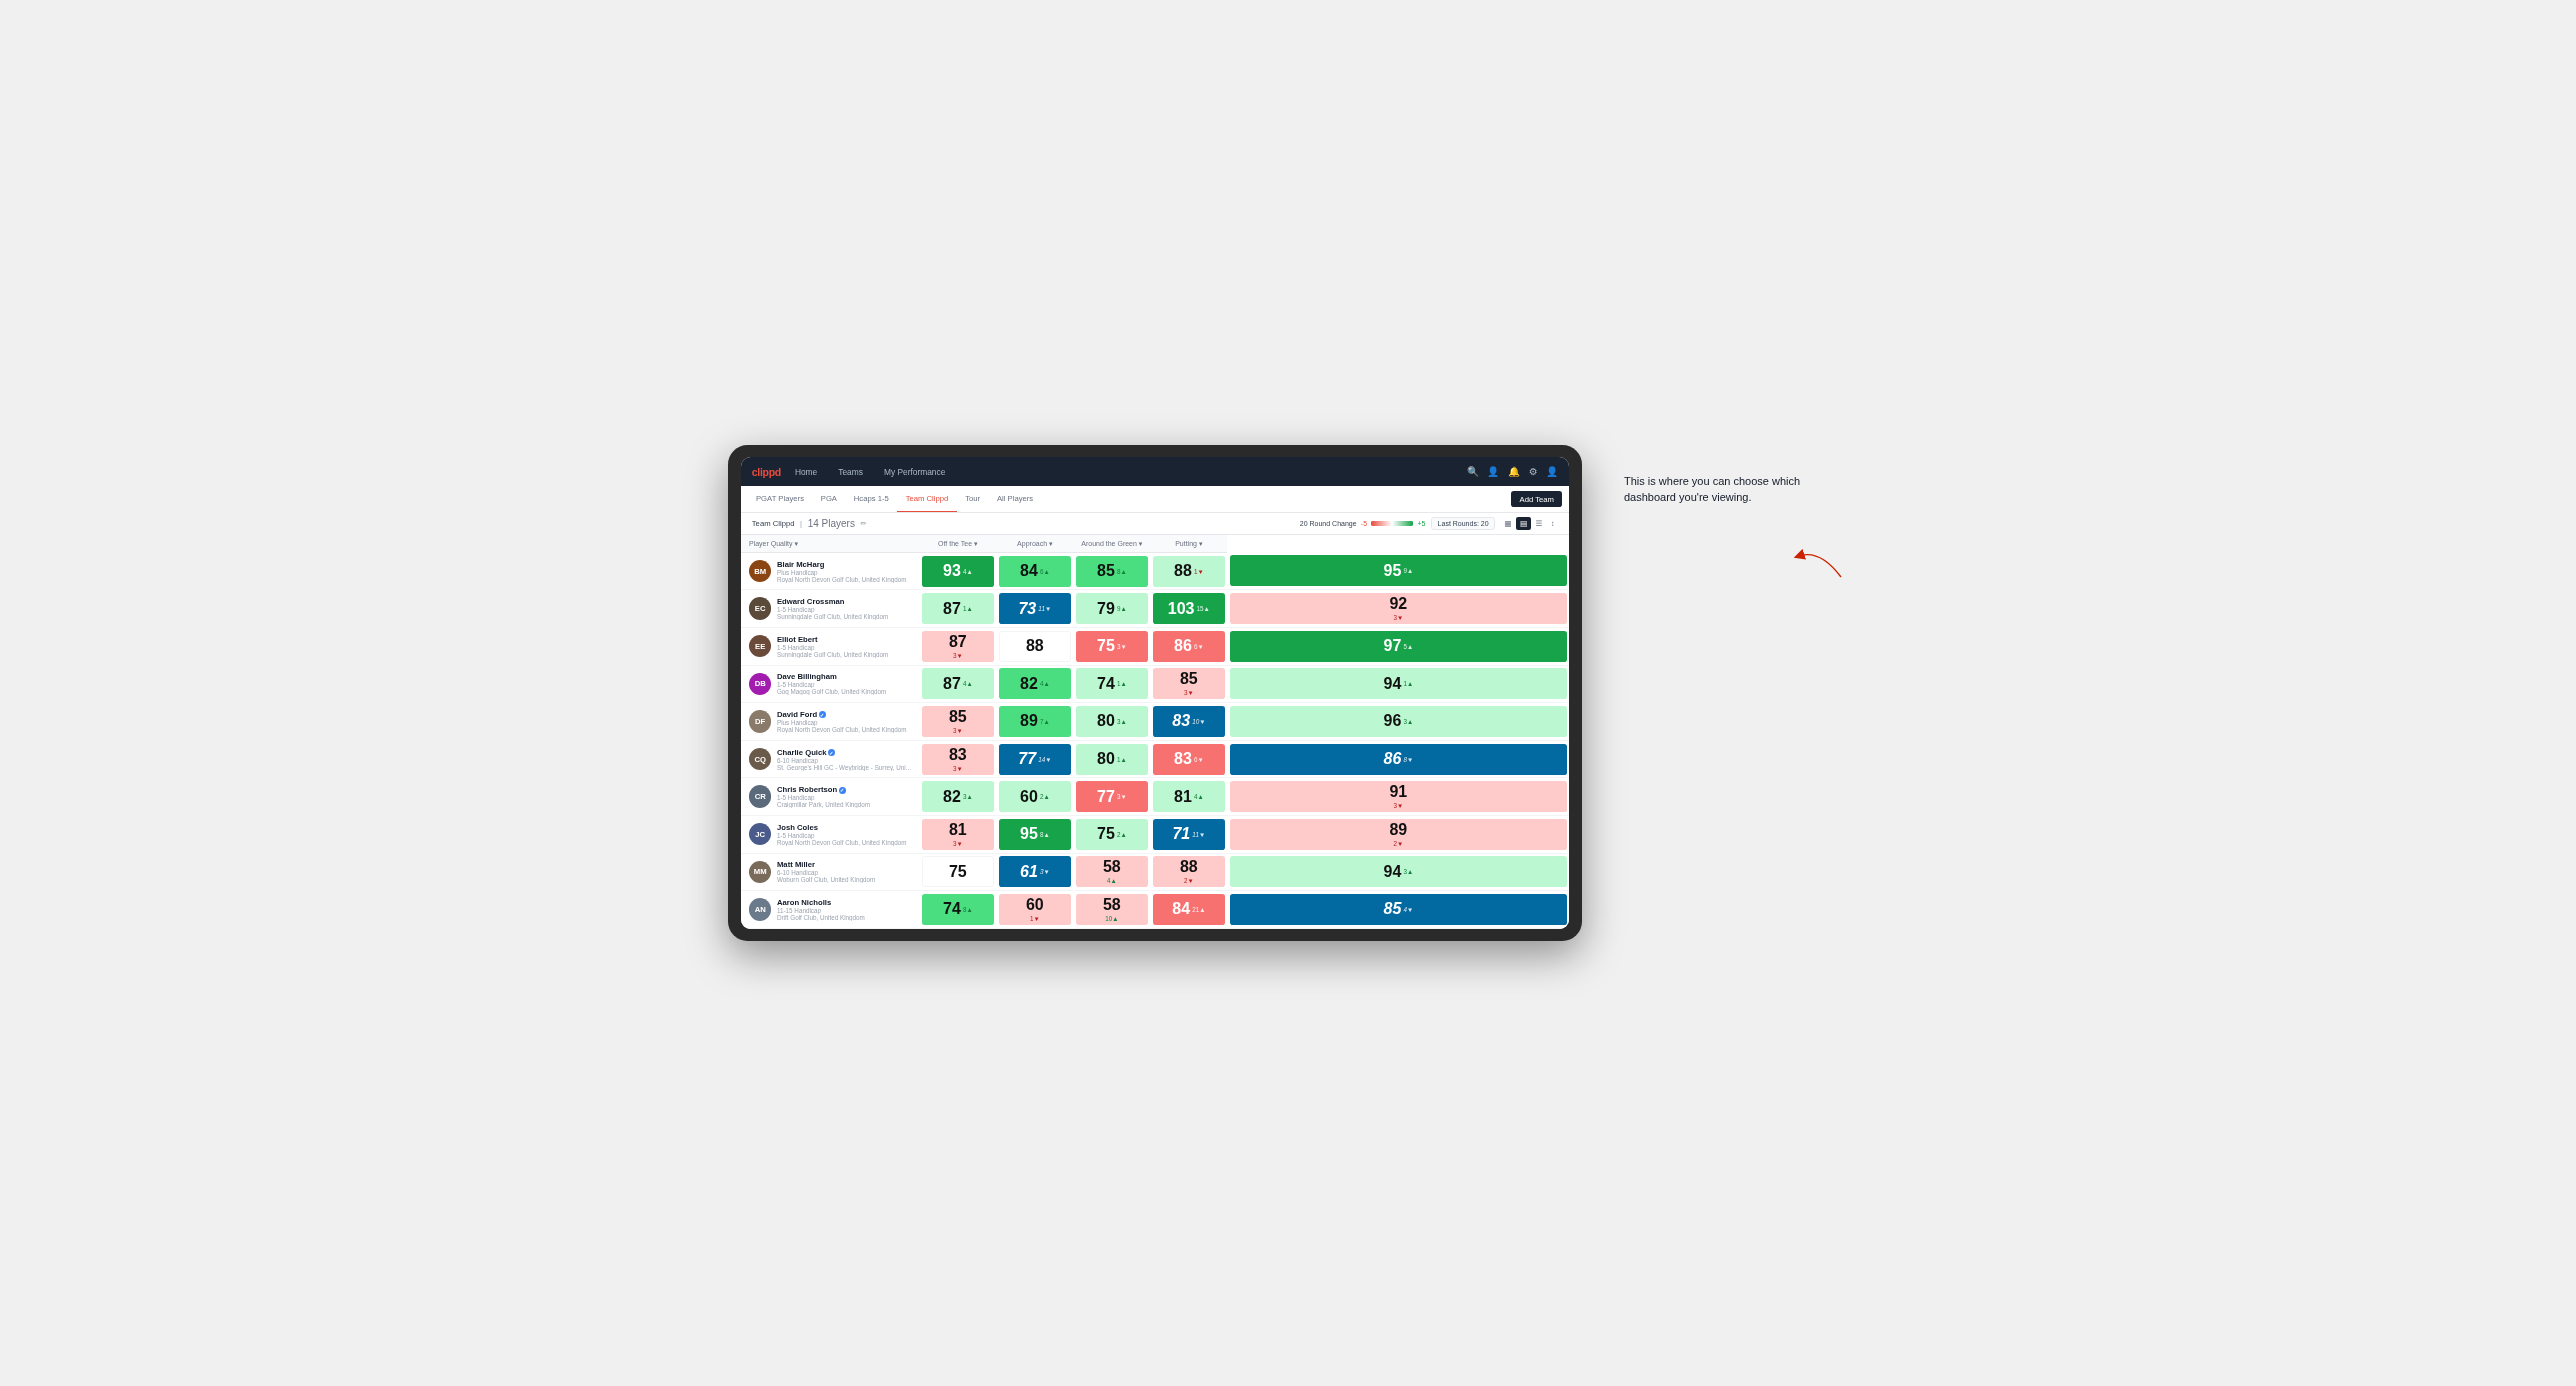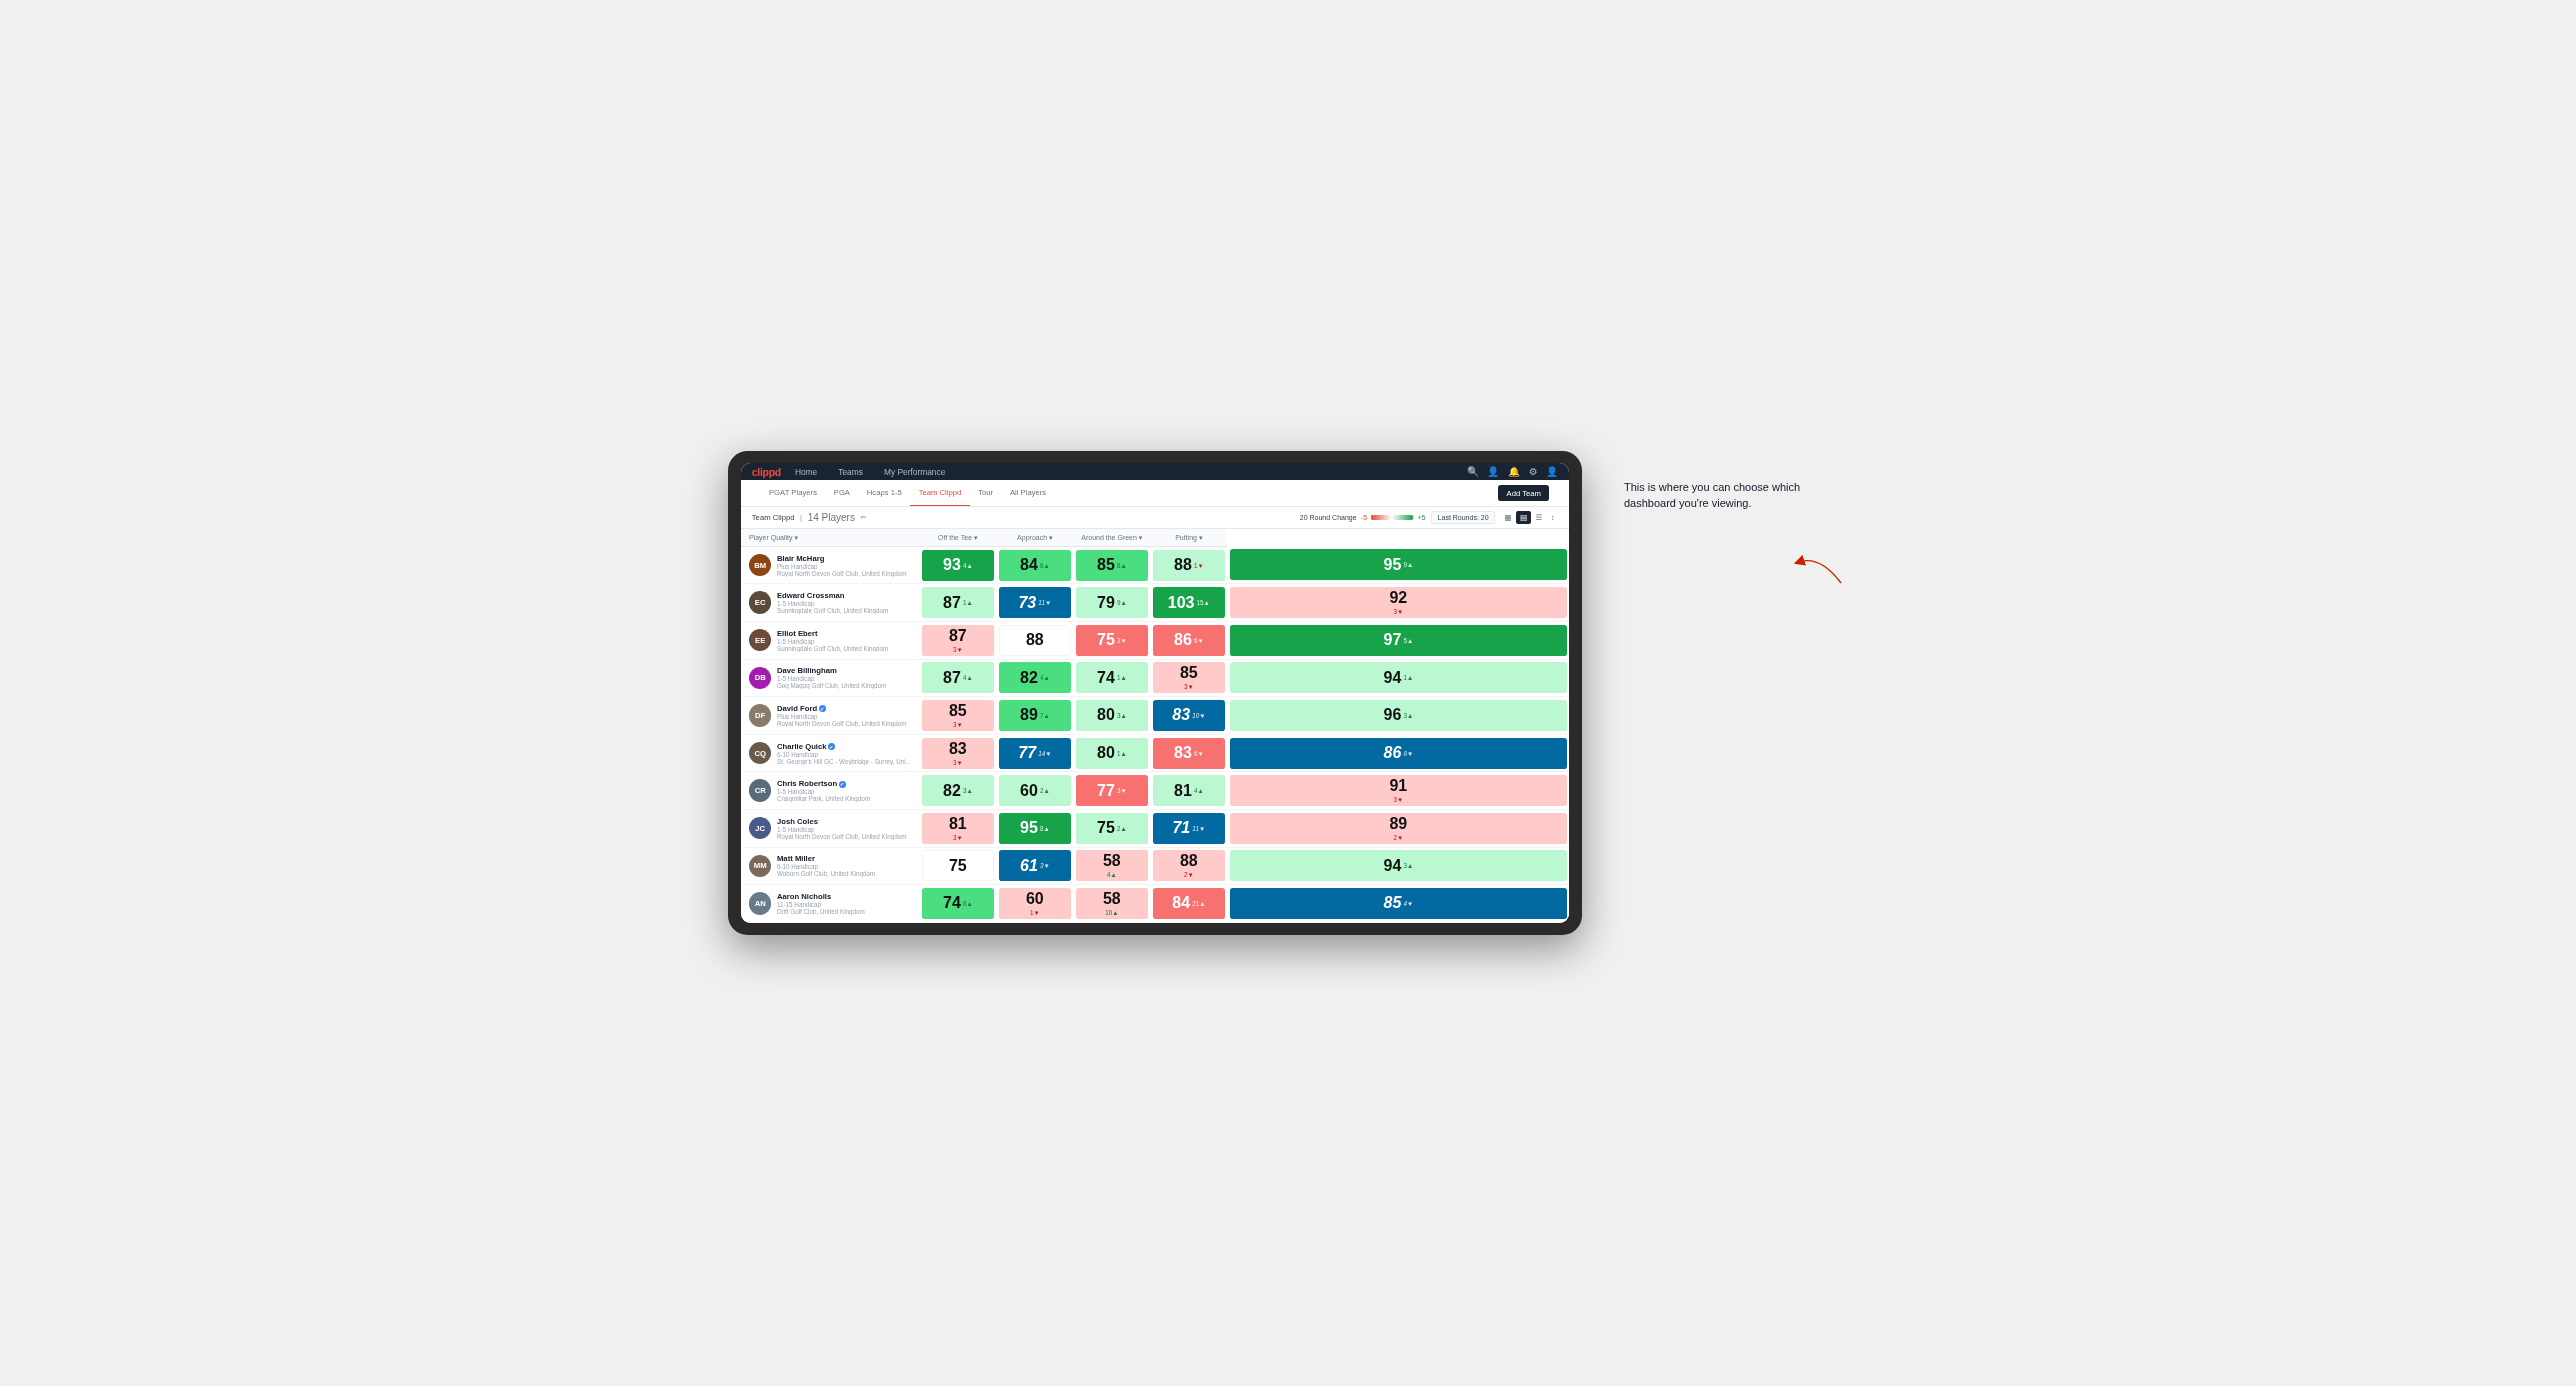--- a/index.html
+++ b/index.html
@@ -37,21 +37,21 @@
       border-radius: 9.8px;
       overflow: hidden;
     }
 
     
     .navbar {
       background: #1a2332;
       display: flex;
       align-items: center;
       padding: 0 11.2px;
-      height: 17px;
+      height: 29px;
       gap: 14px;
     }
 
     .logo {
       color: #e84c3d;
       font-weight: 700;
       font-size: 10.5px;
       letter-spacing: -0.3px;
     }
 
@@ -79,21 +79,21 @@
       font-size: 9.8px;
       cursor: pointer;
     }
 
     
     .subnav {
       background: #fff;
       border-bottom: 0.7px solid #e5e7eb;
       display: flex;
       align-items: center;
-      padding: 0 20px;
+      padding: 0 7px;
       height: 26.6px;
       gap: 0;
     }
 
     .subnav-tab {
       font-size: 7.7px;
       color: #6b7280;
       padding: 0 8.4px;
       height: 100%;
       display: flex;

